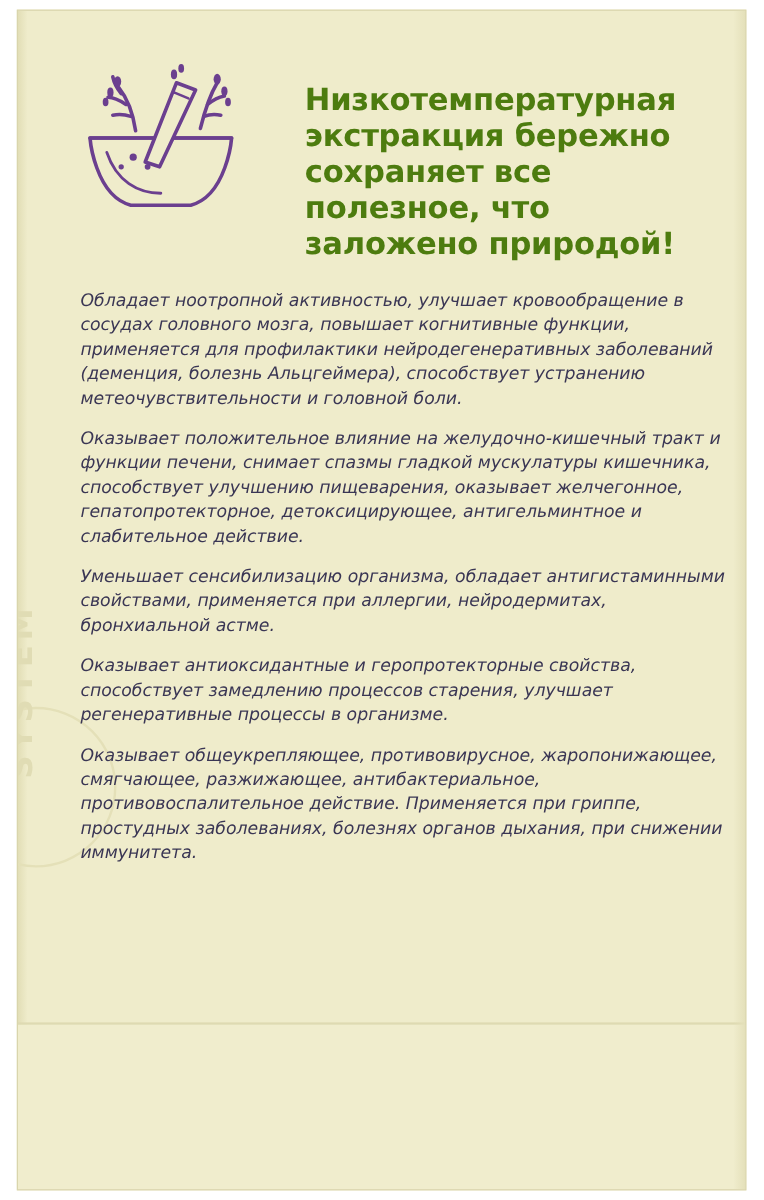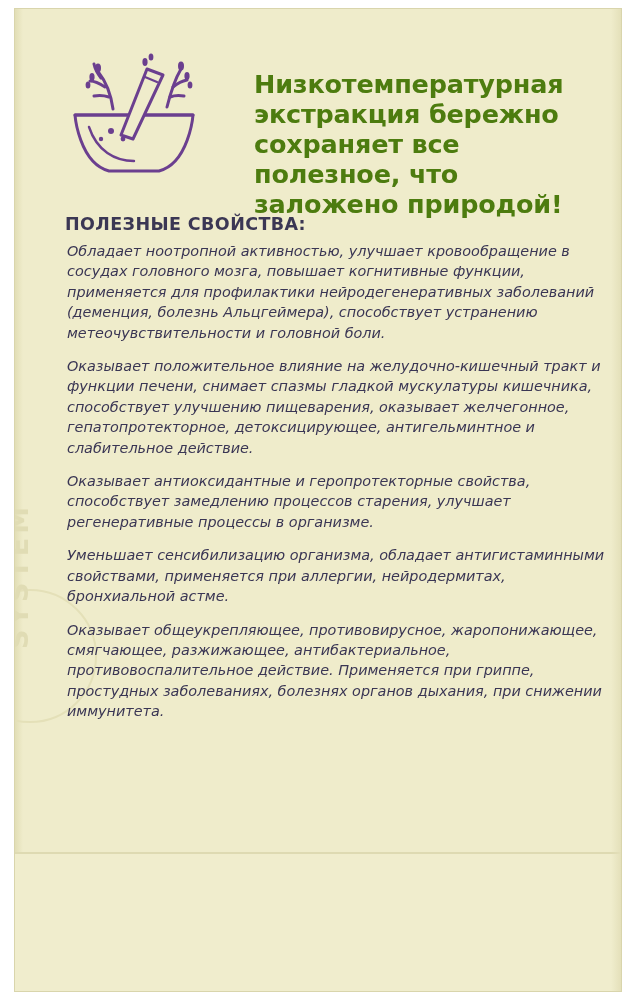--- a/index.html
+++ b/index.html
@@ -183,25 +183,24 @@
             <ellipse cx="131" cy="38" rx="2.4" ry="3.6"></ellipse>
             <ellipse cx="86" cy="15" rx="2.6" ry="4"></ellipse>
             <ellipse cx="92" cy="10" rx="2.4" ry="3.6"></ellipse>
           </g>
         </g>
       </svg>
     </div>
     <div class="header-text">Низкотемпературная экстракция бережно сохраняет все полезное, что заложено природой!</div>
   </div>
 
-  <div class="section-title">ПОЛЕЗНЫЕ СВОЙСТВА:</div>
 
   <div class="body-text">
     <p>Обладает ноотропной активностью, улучшает кровообращение в сосудах головного мозга, повышает когнитивные функции, применяется для профилактики нейродегенеративных заболеваний (деменция, болезнь Альцгеймера), способствует устранению метеочувствительности и головной боли.</p>
     <p>Оказывает положительное влияние на желудочно-кишечный тракт и функции печени, снимает спазмы гладкой мускулатуры кишечника, способствует улучшению пищеварения, оказывает желчегонное, гепатопротекторное, детоксицирующее, антигельминтное и слабительное действие.</p>
+    <p>Уменьшает сенсибилизацию организма, обладает антигистаминными свойствами, применяется при аллергии, нейродермитах, бронхиальной астме.</p>
     <p>Оказывает антиоксидантные и геропротекторные свойства, способствует замедлению процессов старения, улучшает регенеративные процессы в организме.</p>
-    <p>Уменьшает сенсибилизацию организма, обладает антигистаминными свойствами, применяется при аллергии, нейродермитах, бронхиальной астме.</p>
     <p>Оказывает общеукрепляющее, противовирусное, жаропонижающее, смягчающее, разжижающее, антибактериальное, противовоспалительное действие. Применяется при гриппе, простудных заболеваниях, болезнях органов дыхания, при снижении иммунитета.</p>
   </div>
 
   <div class="bottom-crease"></div>
   <div class="bottom-panel"></div>
 </div>
 
 </body></html>

